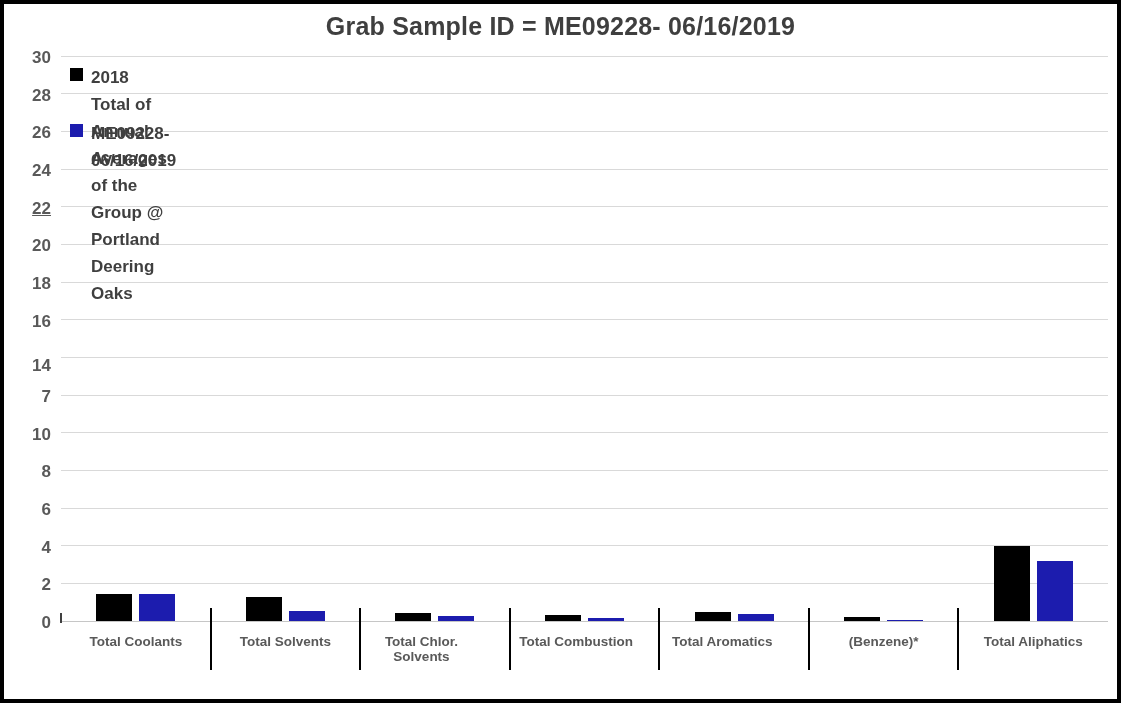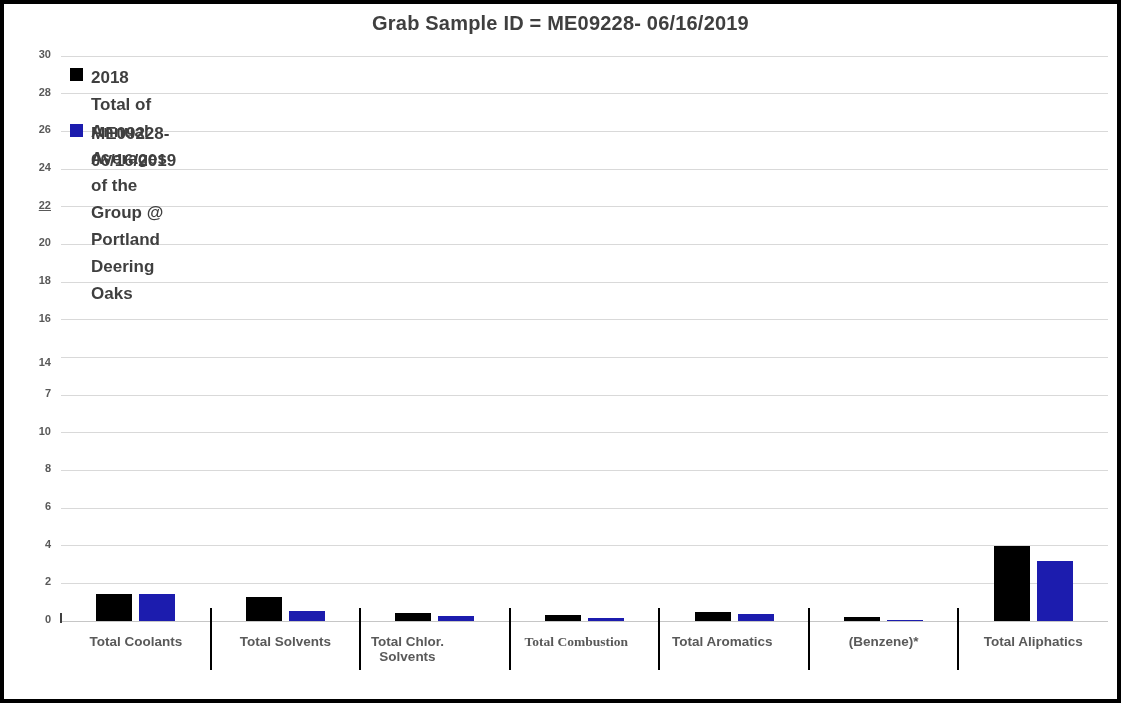--- a/index.html
+++ b/index.html
@@ -8,30 +8,30 @@
     width: 1121px; height: 703px;
     font-family: "Liberation Sans", sans-serif;
     position: relative; overflow: hidden;
   }
   .frame {
     position: absolute; left: 0; top: 0; width: 1121px; height: 703px;
     border: 4px solid #000000; background: #ffffff;
   }
   .chart-title {
     position: absolute; left: 0; top: 8px; width: 100%;
-    text-align: center; font-size: 20px; font-weight: 700; color: #3f3f3f;
+    text-align: center; font-size: 25px; font-weight: 700; color: #3f3f3f;
     letter-spacing: 0.2px;
   }
   .plot-area { position: absolute; left: 57px; top: 52px; width: 1047px; height: 565px; }
   .gridline { position: absolute; left: 0; width: 100%; height: 1px; background: #d9d9d9; }
   .axis-line { position: absolute; left: 0; width: 100%; height: 1px; background: #c6c6c6; }
   .origin-tick { position: absolute; width: 2px; background: #404040; }
   .y-label {
     position: absolute; width: 40px; text-align: right;
-    font-size: 11px; font-weight: 700; color: #595959;
+    font-size: 17px; font-weight: 700; color: #595959;
   }
   .bar { position: absolute; }
   .separator { position: absolute; width: 2px; background: #000000; }
   .cat-label {
     position: absolute; text-align: center;
     font-size: 13.5px; font-weight: 700; color: #595959;
   }
   .legend { position: absolute; left: 66px; top: 60px; }
   .legend-item { position: absolute; left: 0; display: flex; align-items: flex-start; }
   .legend-swatch { width: 13px; height: 13px; margin-top: 4px; flex: 0 0 13px; }
@@ -89,25 +89,25 @@
       <div class="origin-tick" style="left: -1px; top: 557px; height: 10px;"></div>
       <div class="bar" style="width: 36px; height: 27px; left: 35px; top: 538px; background: rgb(0, 0, 0);"></div>
       <div class="bar" style="width: 36px; height: 27px; left: 78px; top: 538px; background: rgb(28, 28, 174);"></div>
       <div class="cat-label" style="left: 0px; width: 149.571px; top: 578px;">Total Coolants</div>
       <div class="bar" style="width: 36px; height: 24px; left: 185px; top: 541px; background: rgb(0, 0, 0);"></div>
       <div class="bar" style="width: 36px; height: 10px; left: 228px; top: 555px; background: rgb(28, 28, 174);"></div>
       <div class="cat-label" style="left: 149.571px; width: 149.571px; top: 578px;">Total Solvents</div>
       <div class="separator" style="left: 149px; top: 552px; height: 62px; background: rgb(0, 0, 0);"></div>
       <div class="bar" style="width: 36px; height: 8px; left: 334px; top: 557px; background: rgb(0, 0, 0);"></div>
       <div class="bar" style="width: 36px; height: 5px; left: 377px; top: 560px; background: rgb(28, 28, 174);"></div>
-      <div class="cat-label" style="left: 285px; width: 123px; top: 578px;">Total Chlor. Solvents</div>
+      <div class="cat-label" style="left: 299px; width: 123px; top: 578px;">Total Chlor. Solvents</div>
       <div class="separator" style="left: 298px; top: 552px; height: 62px; background: rgb(0, 0, 0);"></div>
       <div class="bar" style="width: 36px; height: 6px; left: 484px; top: 559px; background: rgb(0, 0, 0);"></div>
       <div class="bar" style="width: 36px; height: 3px; left: 527px; top: 562px; background: rgb(28, 28, 174);"></div>
-      <div class="cat-label" style="left: 448.714px; width: 133px; top: 578px; font-family: Liberation Serif, serif;">Total Combustion</div>
+      <div class="cat-label" style="left: 448.714px; width: 133px; top: 578px;">Total Combustion</div>
       <div class="separator" style="left: 448px; top: 552px; height: 62px; background: rgb(0, 0, 0);"></div>
       <div class="bar" style="width: 36px; height: 9px; left: 634px; top: 556px; background: rgb(0, 0, 0);"></div>
       <div class="bar" style="width: 36px; height: 7px; left: 677px; top: 558px; background: rgb(28, 28, 174);"></div>
       <div class="cat-label" style="left: 598.286px; width: 126px; top: 578px;">Total Aromatics</div>
       <div class="separator" style="left: 597px; top: 552px; height: 62px; background: rgb(0, 0, 0);"></div>
       <div class="bar" style="width: 36px; height: 4px; left: 783px; top: 561px; background: rgb(0, 0, 0);"></div>
       <div class="bar" style="width: 36px; height: 1px; left: 826px; top: 564px; background: rgb(28, 28, 174);"></div>
       <div class="cat-label" style="left: 747.857px; width: 149.571px; top: 578px;">(Benzene)*</div>
       <div class="separator" style="left: 747px; top: 552px; height: 62px; background: rgb(0, 0, 0);"></div>
       <div class="bar" style="width: 36px; height: 75px; left: 933px; top: 490px; background: rgb(0, 0, 0);"></div>

